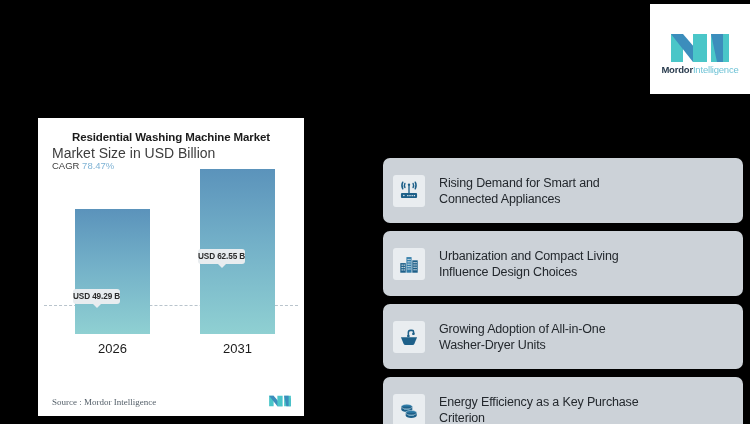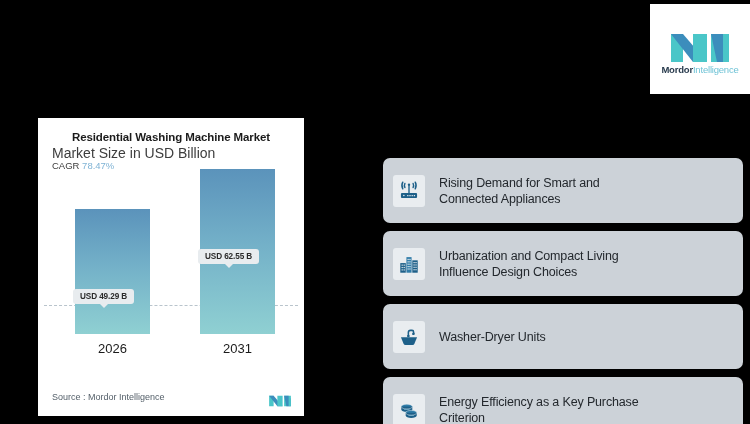--- a/index.html
+++ b/index.html
@@ -95,21 +95,21 @@
   .bar-1 { left: 37px; height: 125px; }
   .bar-2 { left: 162px; height: 165px; }
 
   .val-chip {
     position: absolute;
     background: #e8ecef;
     border-radius: 3px;
     font-size: 8.2px;
     font-weight: bold;
     color: #2b2b2b;
-    padding: 3px 7px;
+    padding: 3px 0;
     white-space: nowrap;
     letter-spacing: -0.1px;
   }
   .val-chip::after {
     content: "";
     position: absolute;
     left: 50%;
     bottom: -4px;
     margin-left: -4px;
     width: 0;
@@ -131,22 +131,23 @@
   }
   .x-1 { left: 37px; }
   .x-2 { left: 162px; }
 
   .source-row {
     position: absolute;
     left: 14px;
     right: 12px;
     bottom: 9px;
     display: flex;
-    align-items: flex-start;
+    align-items: flex-end;
     justify-content: space-between;
+    font-family: Liberation Serif, serif;
   }
   .source-text {
     font-size: 9px;
     color: #55606a;
   }
   .source-logo { width: 24px; height: 15px; display: block; }
 
   
   .drivers {
     position: absolute;
@@ -311,20 +312,21 @@
     <div class="driver">
       <div class="driver-icon-box">
         <svg width="22" height="22" viewBox="0 0 24 24">
           <path d="M11.3 10.4V7.2a2.4 2.4 0 0 1 2.4-2.4h1.6a1.7 1.7 0 0 1 1.7 1.7v1.1" fill="none" stroke="#1d6089" stroke-width="1.7" stroke-linecap="round"></path>
           <rect x="15.5" y="7.4" width="2.6" height="2.4" rx="0.5" fill="#1d6089"></rect>
           <path d="M3.2 12.2h17.6l-2.9 7.1a2.2 2.2 0 0 1-2 1.3H8.1a2.2 2.2 0 0 1-2-1.3z" fill="#1d6089"></path>
           <rect x="10" y="9.9" width="2.6" height="2.3" fill="#1d6089"></rect>
         </svg>
       </div>
       <div class="driver-text">
+        <div>Growing Adoption of All-in-One</div>
         <div>Washer-Dryer Units</div>
       </div>
     </div>
 
     <div class="driver">
       <div class="driver-icon-box">
         <svg width="22" height="22" viewBox="0 0 24 24">
           <ellipse cx="9.6" cy="8.3" rx="6" ry="2.6" fill="#2f7ca8"></ellipse>
           <path d="M3.6 8.3v3.1c0 1.44 2.69 2.6 6 2.6s6-1.16 6-2.6V8.3z" fill="#1d6089"></path>
           <ellipse cx="9.6" cy="8.3" rx="6" ry="2.6" fill="none" stroke="#e9edf0" stroke-width="0.5"></ellipse>

